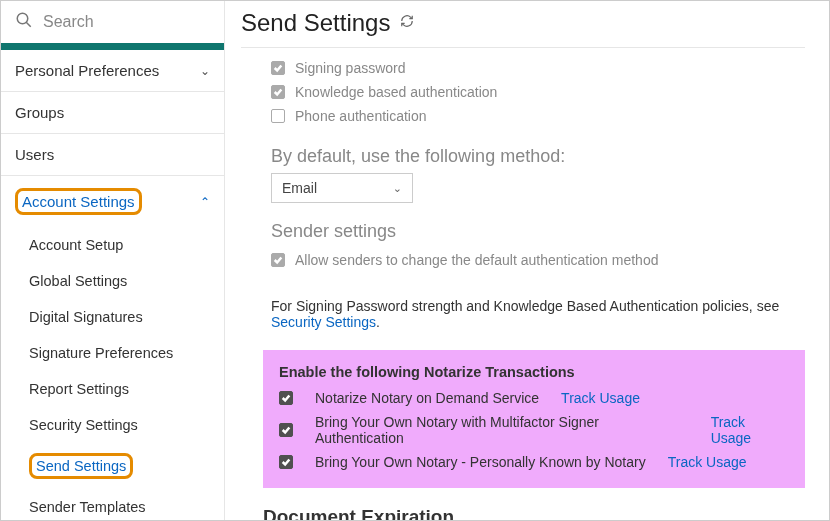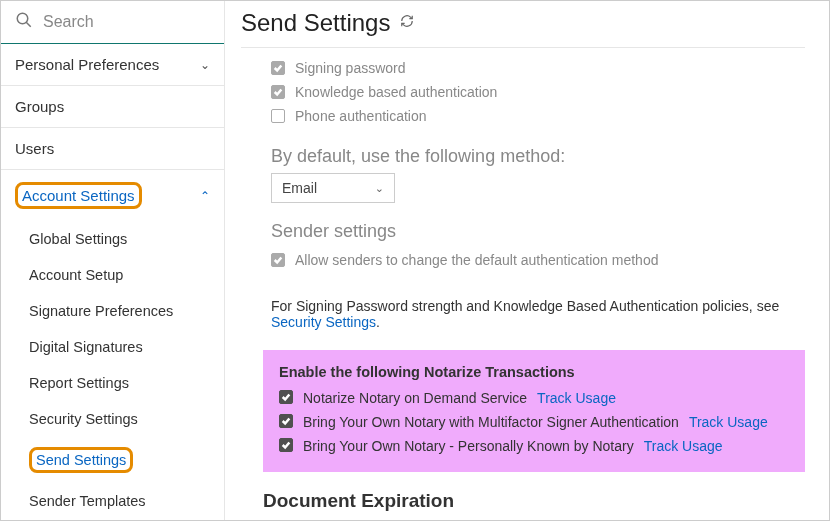--- a/index.html
+++ b/index.html
@@ -1,18 +1,18 @@
 <!DOCTYPE html>
 <html><head>
 <meta charset="utf-8">
 <style>
   * { box-sizing: border-box; margin: 0; padding: 0; font-family: -apple-system, BlinkMacSystemFont, "Segoe UI", Arial, sans-serif; }
   body { width: 830px; height: 521px; background: #fff; overflow: hidden; display: flex; border: 1px solid #ccc; box-shadow: 0 4px 12px rgba(0,0,0,0.3); }
   .sidebar { width: 224px; border-right: 1px solid #e6e6e6; display: flex; flex-direction: column; }
-  .search-row { display: flex; align-items: center; padding: 10px 14px; border-bottom: 1px solid #0f766e; }
+  .search-row { display: flex; align-items: center; padding: 10px 14px; border-bottom: 7px solid #0f766e; }
   .search-row svg { width: 18px; height: 18px; stroke: #777; fill: none; stroke-width: 2; }
   .search-input { border: none; outline: none; font-size: 16px; color: #666; margin-left: 10px; width: 140px; background: transparent; }
   .search-input::placeholder { color: #888; }
   .nav-group { border-bottom: 1px solid #e6e6e6; }
   .nav-item { display: flex; align-items: center; justify-content: space-between; padding: 12px 14px; font-size: 15px; color: #333; cursor: pointer; }
   .nav-item.expanded { color: #0a66c2; }
   .chev { font-size: 12px; color: #555; }
   .chev.blue { color: #0a66c2; }
   .sub-item { padding: 10px 14px 10px 28px; font-size: 14.5px; color: #333; cursor: pointer; }
   .sub-item.active { color: #0a66c2; }
@@ -22,26 +22,26 @@
   .page-title { font-size: 24px; font-weight: 400; color: #222; }
   .refresh svg { width: 14px; height: 14px; stroke: #666; fill: none; stroke-width: 2; }
   .content { padding: 8px 0 0 30px; font-size: 14px; color: #333; }
   .cb-row { display: flex; align-items: center; gap: 10px; padding: 4px 0; color: #888; }
   .cb-row.dark { color: #333; }
   .cb { width: 14px; height: 14px; border: 1.5px solid #aaa; border-radius: 2px; display: inline-flex; align-items: center; justify-content: center; flex-shrink: 0; }
   .cb.checked { background: #aaa; border-color: #aaa; }
   .cb.checked.dark { background: #505050; border-color: #505050; }
   .cb svg { width: 10px; height: 10px; stroke: #fff; stroke-width: 3; fill: none; }
   .sec-label { color: #888; font-size: 18px; margin-top: 18px; margin-bottom: 6px; }
-  .select-box { display: inline-flex; align-items: center; justify-content: space-between; border: 1px solid #ccc; padding: 6px 10px; width: 124px; font-size: 14px; color: #444; cursor: pointer; }
+  .select-box { display: inline-flex; align-items: center; justify-content: space-between; border: 1px solid #ccc; padding: 6px 10px; width: 142px; font-size: 14px; color: #444; cursor: pointer; }
   .info-line { margin-top: 26px; font-size: 14px; color: #333; }
   .link { color: #0a66c2; cursor: pointer; }
   .notarize-panel { background: #f0abfc; padding: 14px 16px; margin-top: 20px; margin-left: -8px; }
   .panel-title { font-weight: 600; color: #333; font-size: 14.5px; margin-bottom: 6px; }
-  .not-row { display: flex; align-items: flex-start; gap: 10px; padding: 4px 0; font-size: 14px; color: #333; }
+  .not-row { display: flex; align-items: center; gap: 22px; padding: 4px 0; font-size: 14px; color: #333; }
   .section-title { font-weight: 700; font-size: 19px; margin-top: 18px; margin-bottom: 6px; margin-left: -8px; }
 </style>
 </head>
 <body>
 
 <div class="sidebar">
   <div class="search-row">
     <span>
       <svg viewBox="0 0 24 24">
           <circle cx="10" cy="10" r="7"></circle>
@@ -66,24 +66,24 @@
     <div class="nav-item">
       <span>Users</span>
     </div>
   </div>
 
   <div class="nav-group" style="border-bottom:none;">
     <div class="nav-item expanded">
       <span class="highlight-box">Account Settings</span>
       <span class="chev blue">⌃</span>
     </div>
+    <div class="sub-item">Account Setup</div>
     <div class="sub-item">Global Settings</div>
-    <div class="sub-item">Account Setup</div>
+    <div class="sub-item">Digital Signatures</div>
     <div class="sub-item">Signature Preferences</div>
-    <div class="sub-item">Digital Signatures</div>
     <div class="sub-item">Report Settings</div>
     <div class="sub-item">Security Settings</div>
     <div class="sub-item active">
       <span class="highlight-box">Send Settings</span>
     </div>
     <div class="sub-item">Sender Templates</div>
   </div>
 </div>
 
 <div class="main">

